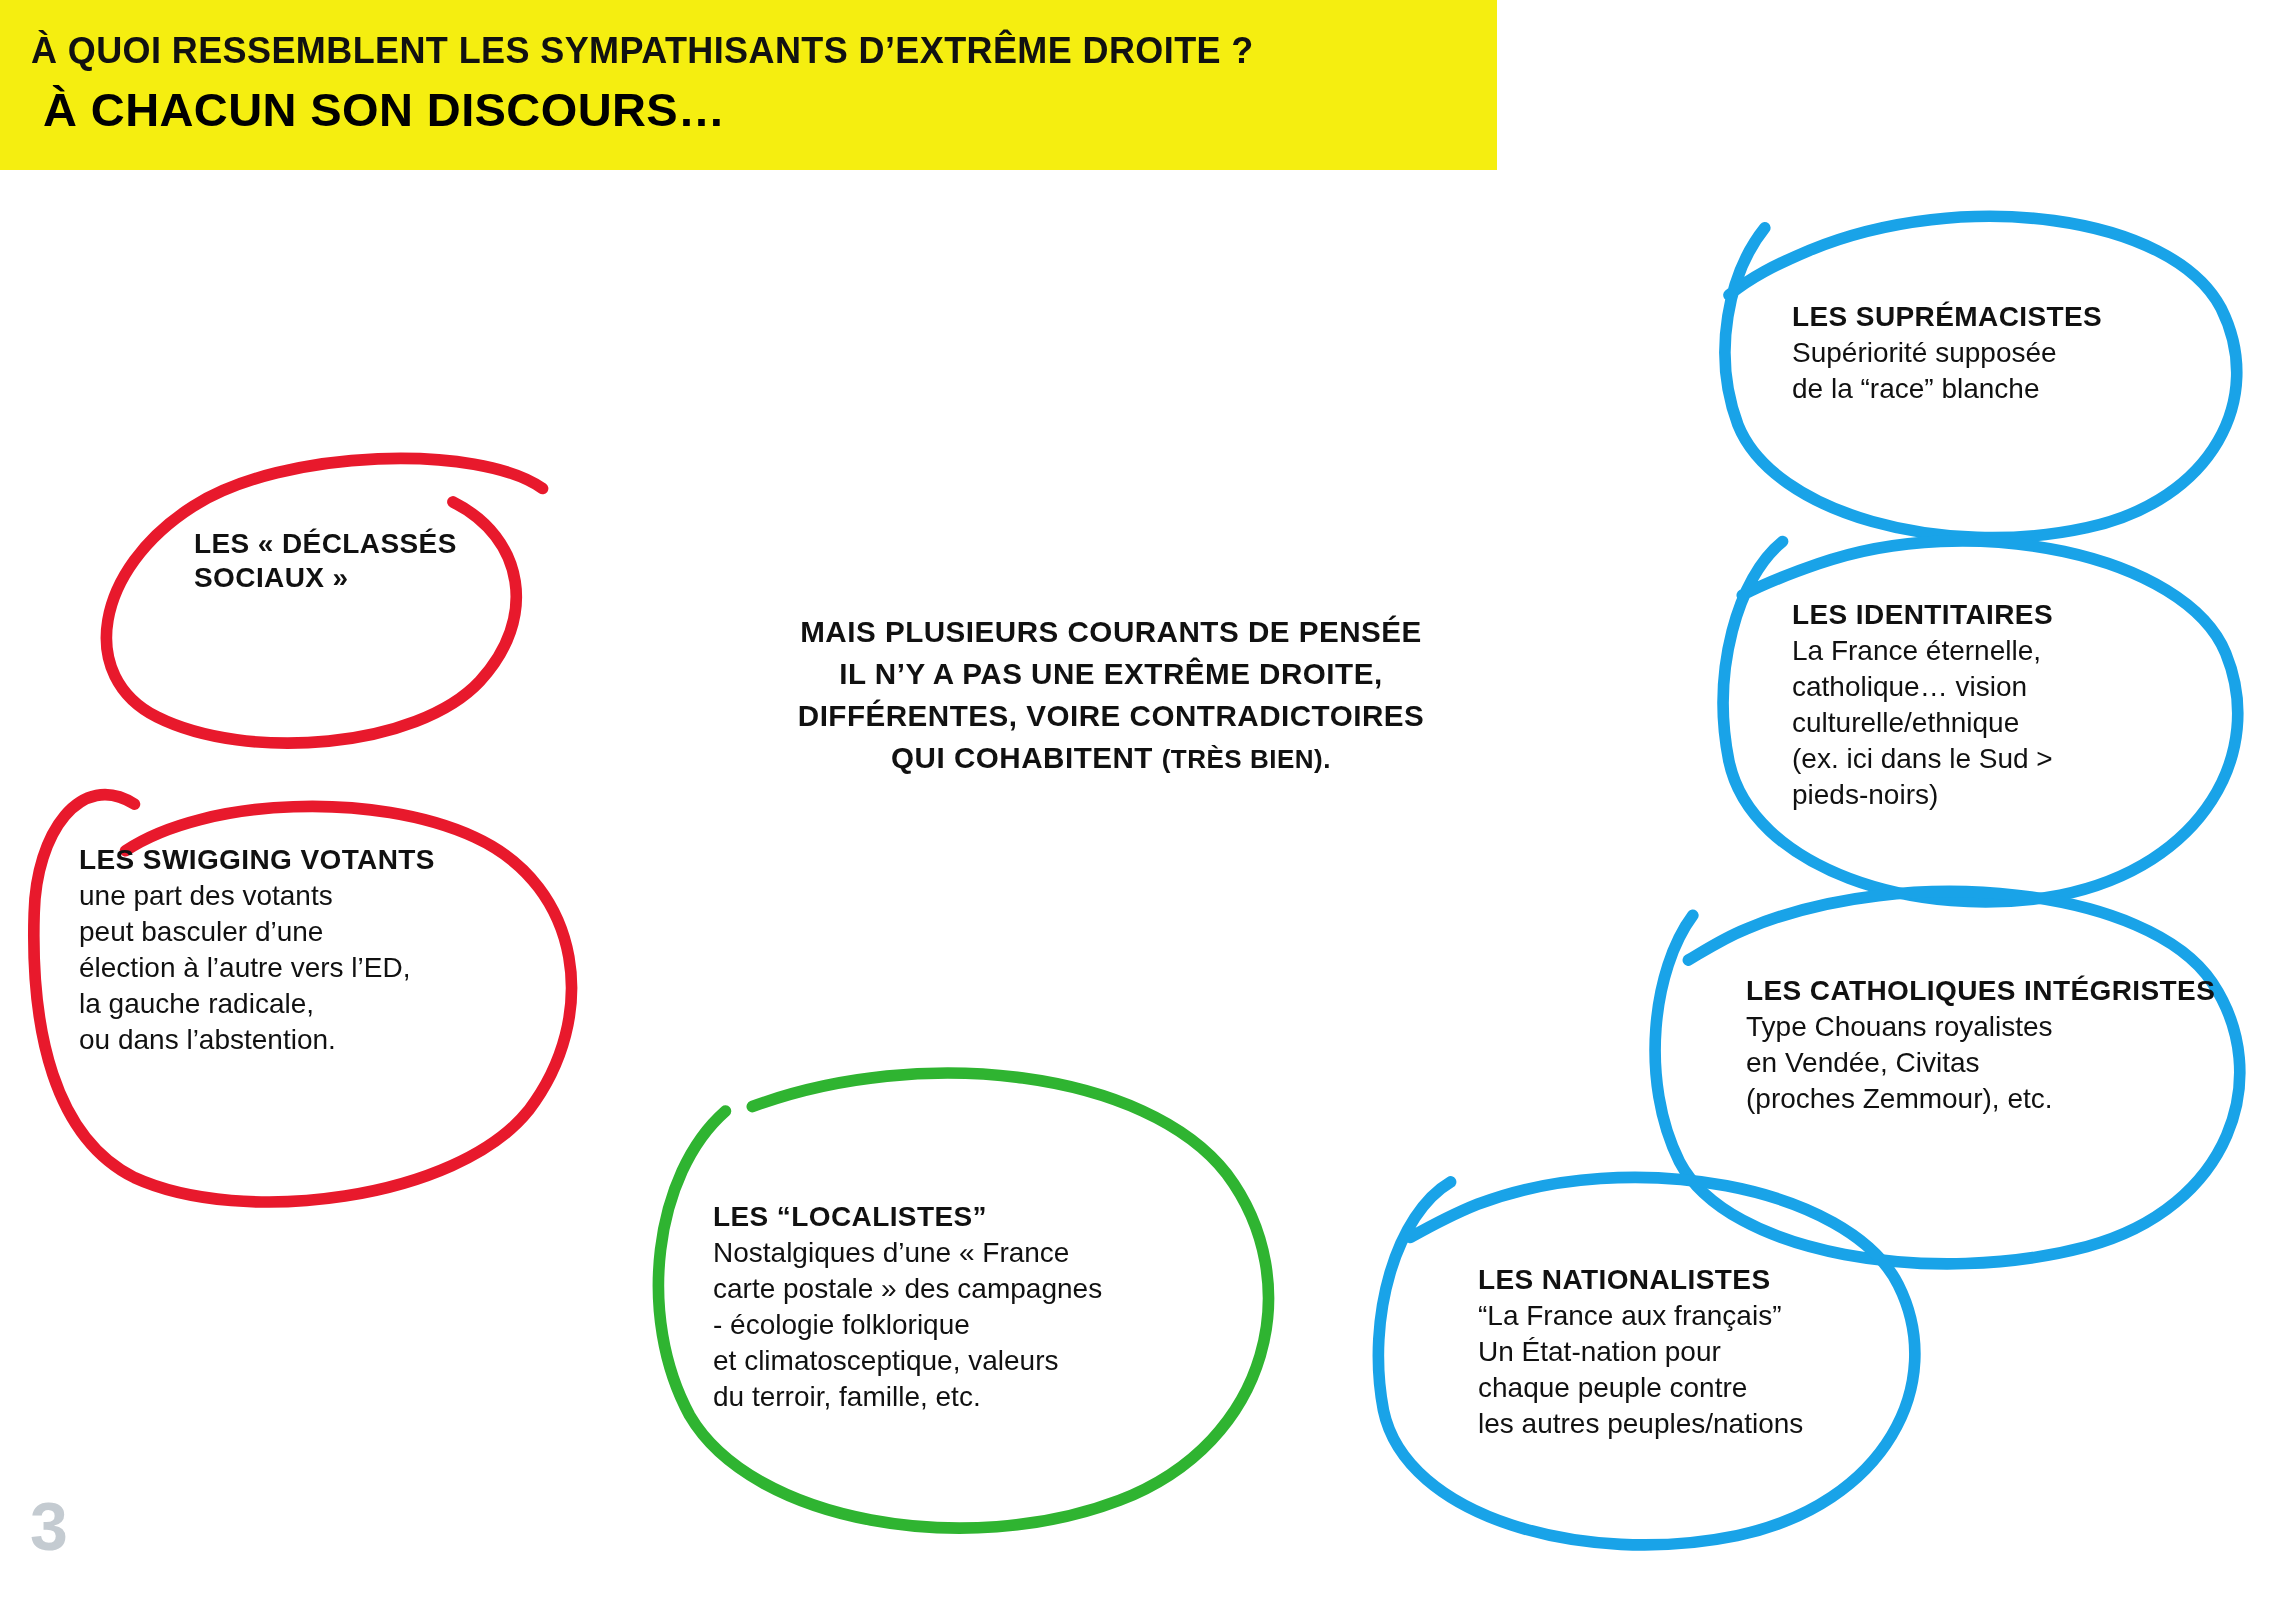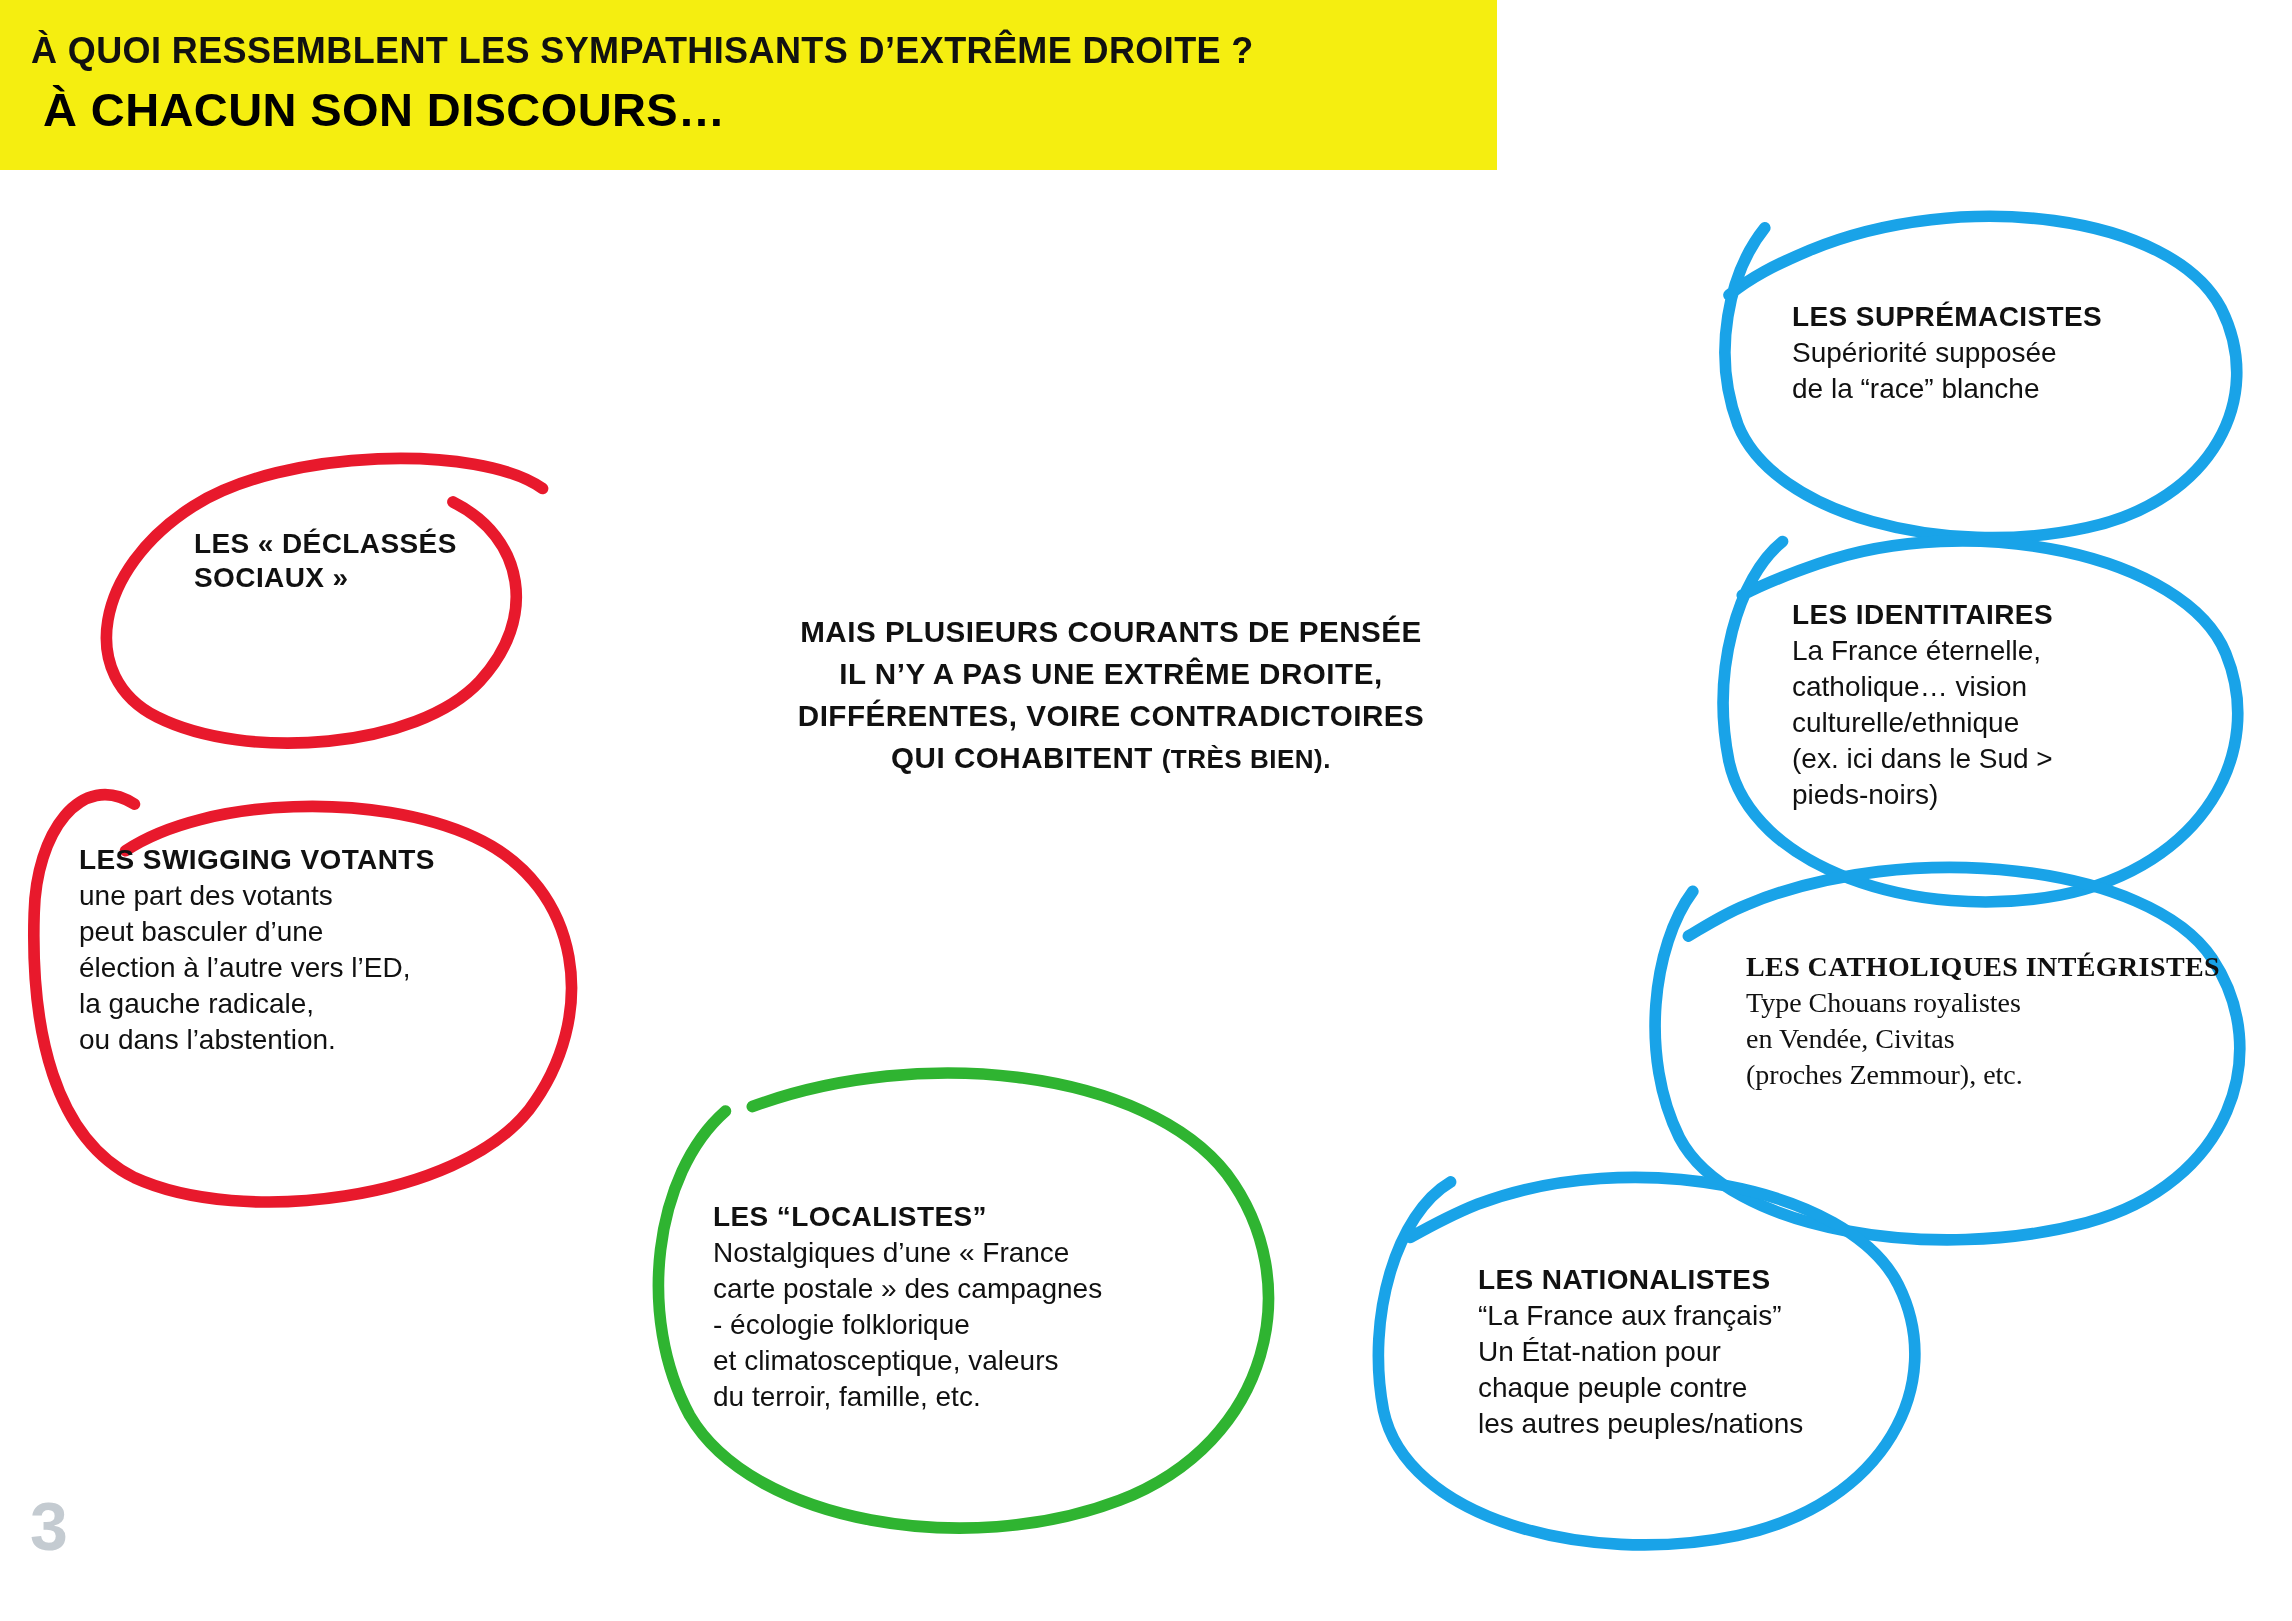--- a/index.html
+++ b/index.html
@@ -177,21 +177,21 @@
   <div class="bubble-text" style="left:90px; top:70px; width:466px;">
     <div class="bubble-title">LES IDENTITAIRES</div>
     <div class="bubble-body">La France éternelle,
 catholique… vision
 culturelle/ethnique
 (ex. ici dans le Sud &gt;
 pieds-noirs)</div>
   </div>
 </div>
 
-<div class="bubble" style="left:1639px; top:860px; width:627px; height:385px;font-family:Liberation Serif, serif;">
+<div class="bubble" style="left:1639px; top:884px; width:627px; height:385px;">
   <svg width="627" height="385" viewBox="0 0 700 430">
     <path d="M 60 35 C 15 95 0 220 45 310 C 100 415 330 450 500 405 C 660 362 710 215 640 110 C 570 5 300 -25 120 50 C 95 60 80 70 55 85" fill="none" stroke="#19a3e8" stroke-width="13" stroke-linecap="round"></path>
   </svg>
   <div class="bubble-text" style="left:107px; top:90px; width:502px;">
     <div class="bubble-title">LES CATHOLIQUES INTÉGRISTES</div>
     <div class="bubble-body">Type Chouans royalistes
 en Vendée, Civitas
 (proches Zemmour), etc.</div>
   </div>
 </div>

